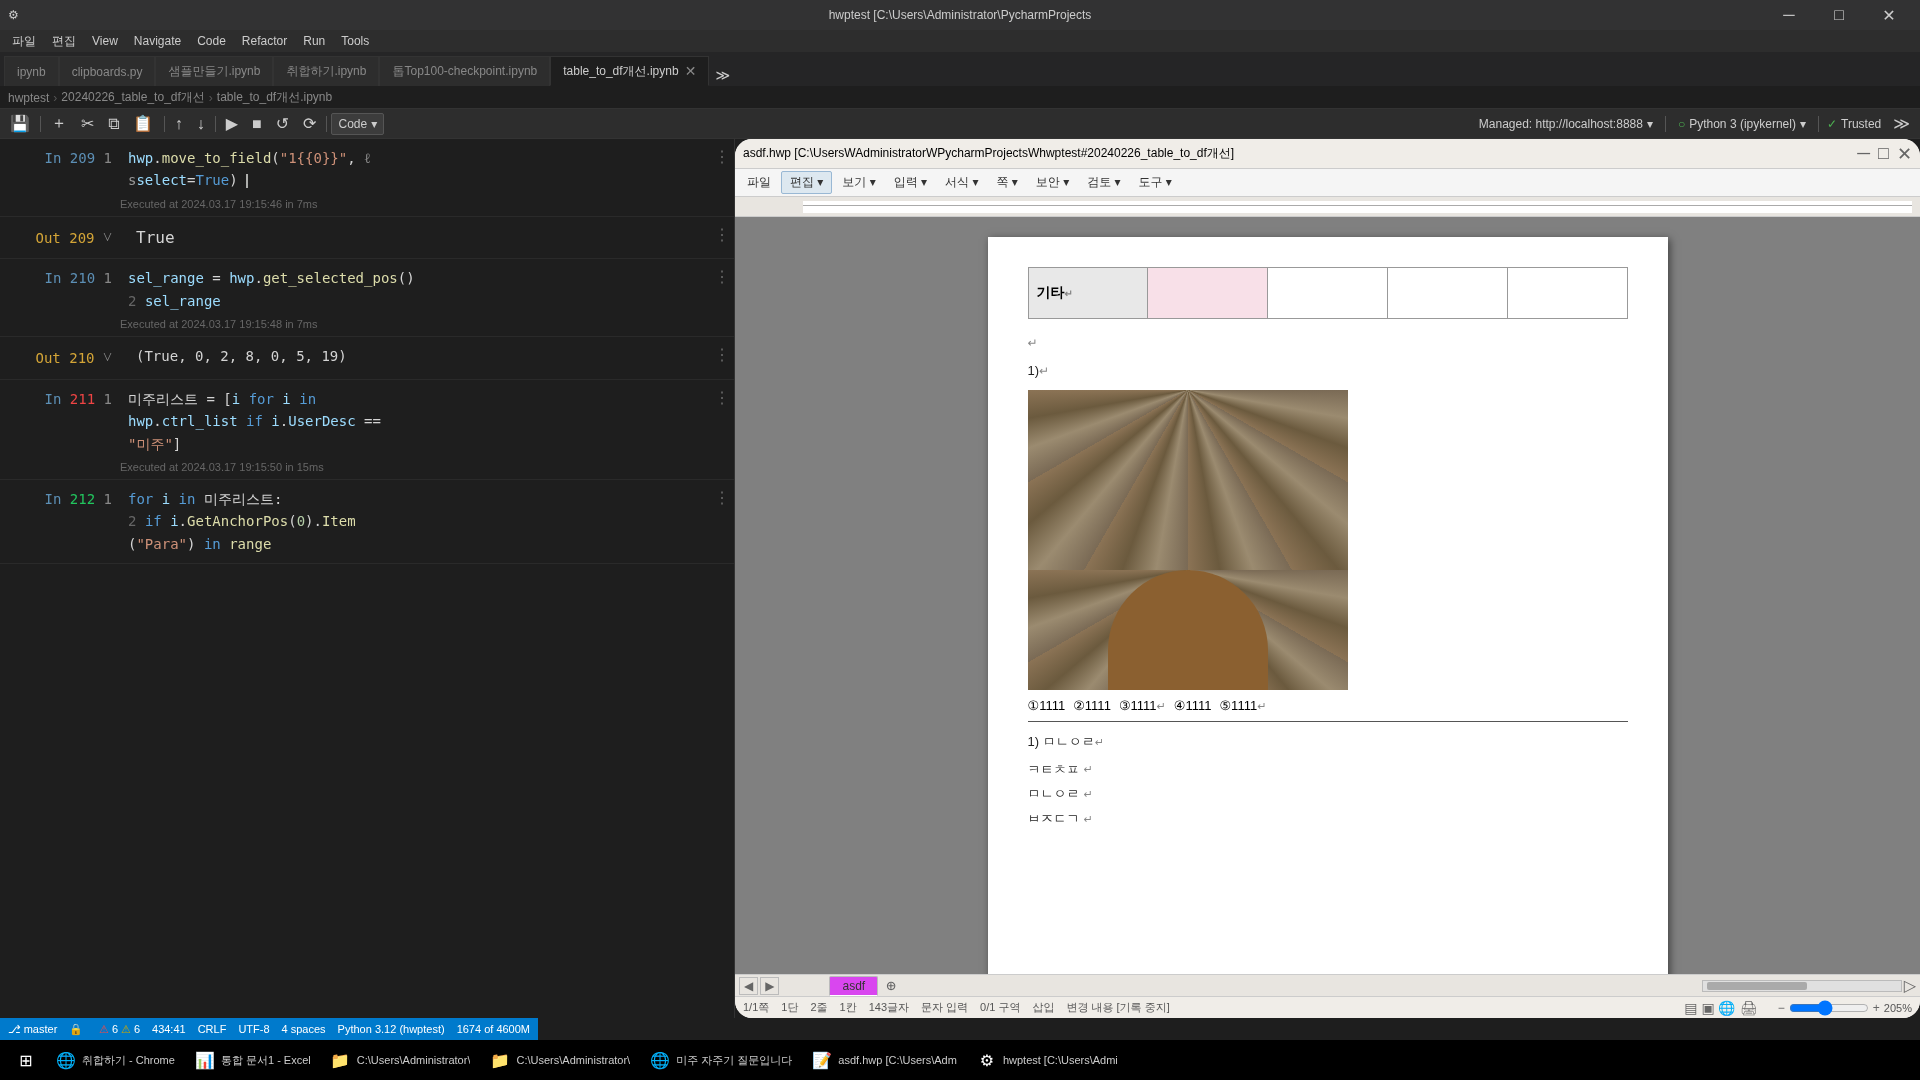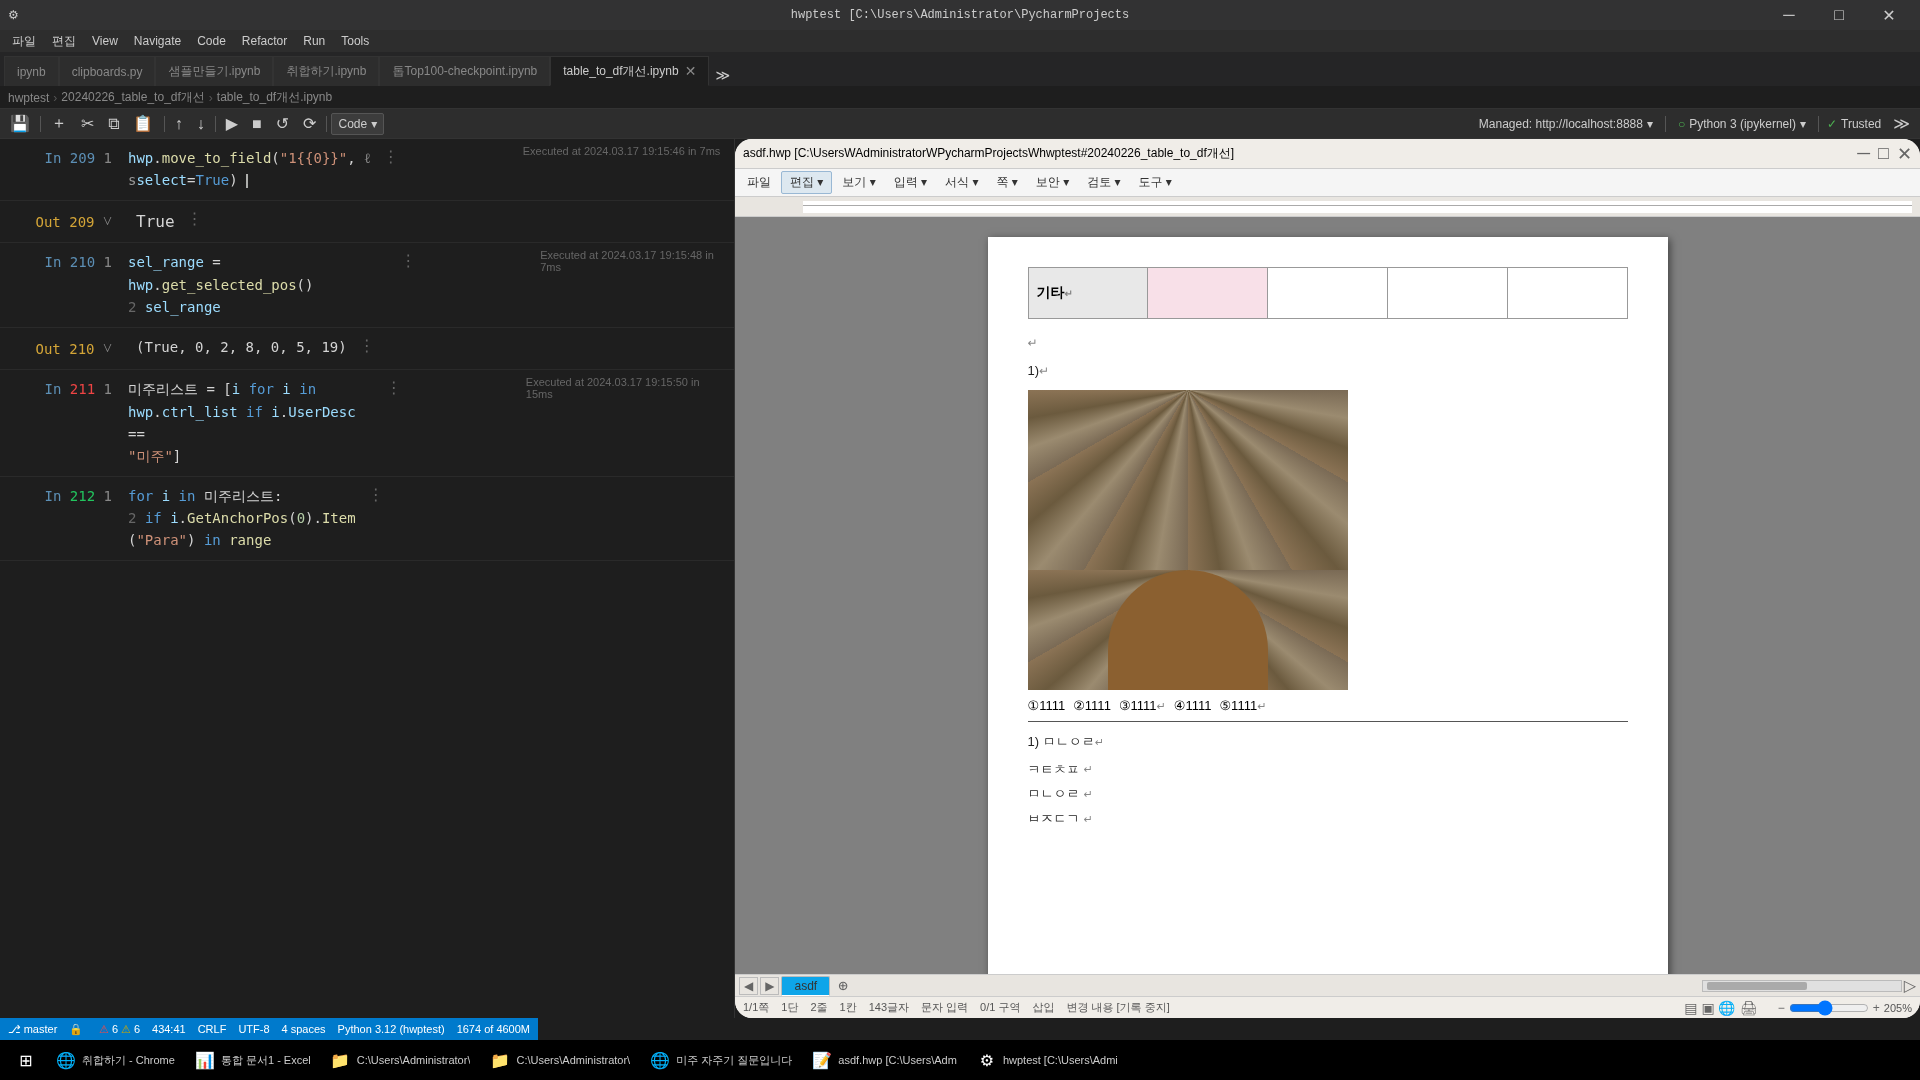--- a/index.html
+++ b/index.html
@@ -12,21 +12,21 @@
       display: flex;
       align-items: center;
       justify-content: space-between;
       padding: 0 8px;
       color: #cccccc;
       font-size: 12px;
       font-family: 'Segoe UI', sans-serif;
       flex-shrink: 0;
     }
     .title-bar-left { display: flex; align-items: center; gap: 8px; }
-    .title-bar-title { flex: 1; text-align: center; position: absolute; left: 50%; transform: translateX(-50%); font-size: 12px; color: #cccccc; font-family: Liberation Mono, monospace; }
+    .title-bar-title { flex: 1; text-align: center; position: absolute; left: 50%; transform: translateX(-50%); font-size: 12px; color: #cccccc; }
     .title-bar-controls { display: flex; gap: 4px; }
     .title-bar-btn { width: 46px; height: 30px; display: flex; align-items: center; justify-content: center; cursor: pointer; font-size: 16px; color: #cccccc; }
 
     
     .menu-bar {
       height: 22px;
       background: #2d2d2d;
       display: flex;
       align-items: center;
       padding: 0 4px;
@@ -155,21 +155,21 @@
       overflow-y: auto;
       display: flex;
       flex-direction: column;
       border-right: 1px solid #333;
       flex-shrink: 0;
     }
 
     
     .cell {
       display: flex;
-      flex-direction: row;
+      flex-direction: column;
       padding: 4px 0;
       border-bottom: 1px solid #2a2a2a;
     }
     .cell-row {
       display: flex;
       align-items: flex-start;
     }
     .cell-label {
       width: 120px;
       flex-shrink: 0;
@@ -403,21 +403,21 @@
     .hwp-sheet-tab {
       padding: 2px 12px;
       background: #f5f0eb;
       border: 1px solid #bbb;
       font-size: 12px;
       font-family: 'Malgun Gothic', sans-serif;
       cursor: pointer;
       color: #333;
       border-radius: 2px 2px 0 0;
     }
-    .hwp-sheet-tab.active { background: #0ea5e9; border-bottom-color: white; }
+    .hwp-sheet-tab.active { background: #d946ef; border-bottom-color: white; margin-left: 48px; }
     .hwp-add-tab { padding: 2px 6px; font-size: 16px; color: #666; cursor: pointer; }
 
     
     .taskbar {
       height: 40px;
       background: #000;
       display: flex;
       align-items: center;
       padding: 0 8px;
       gap: 4px;

